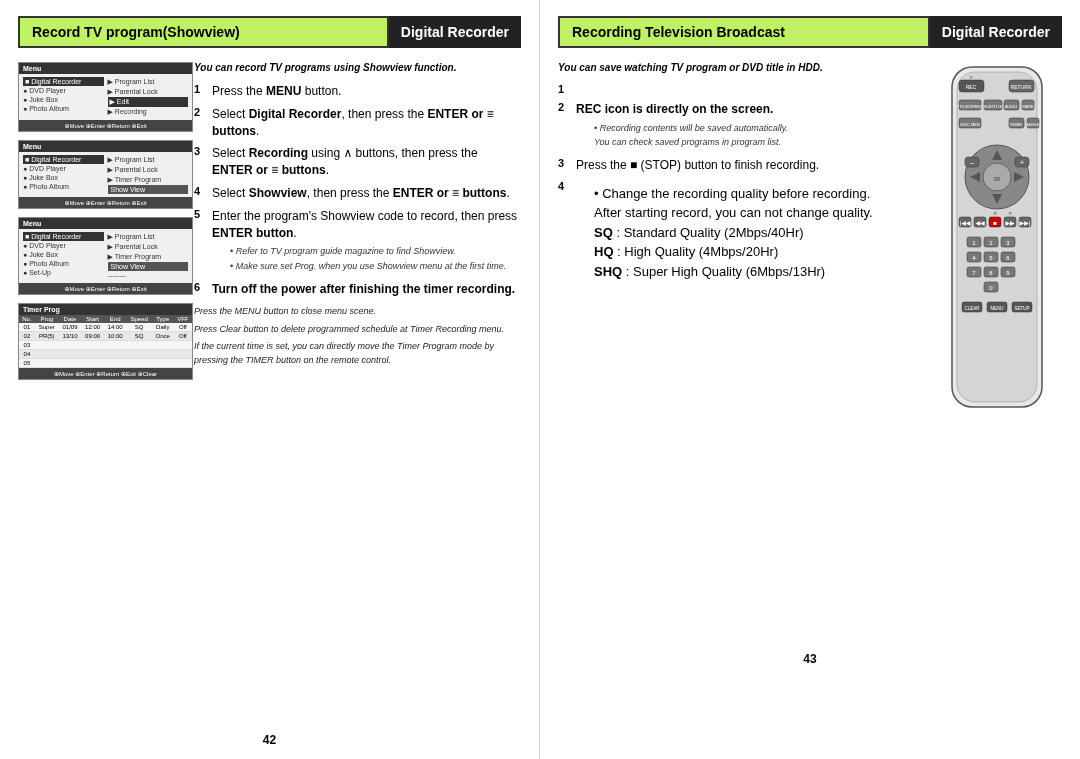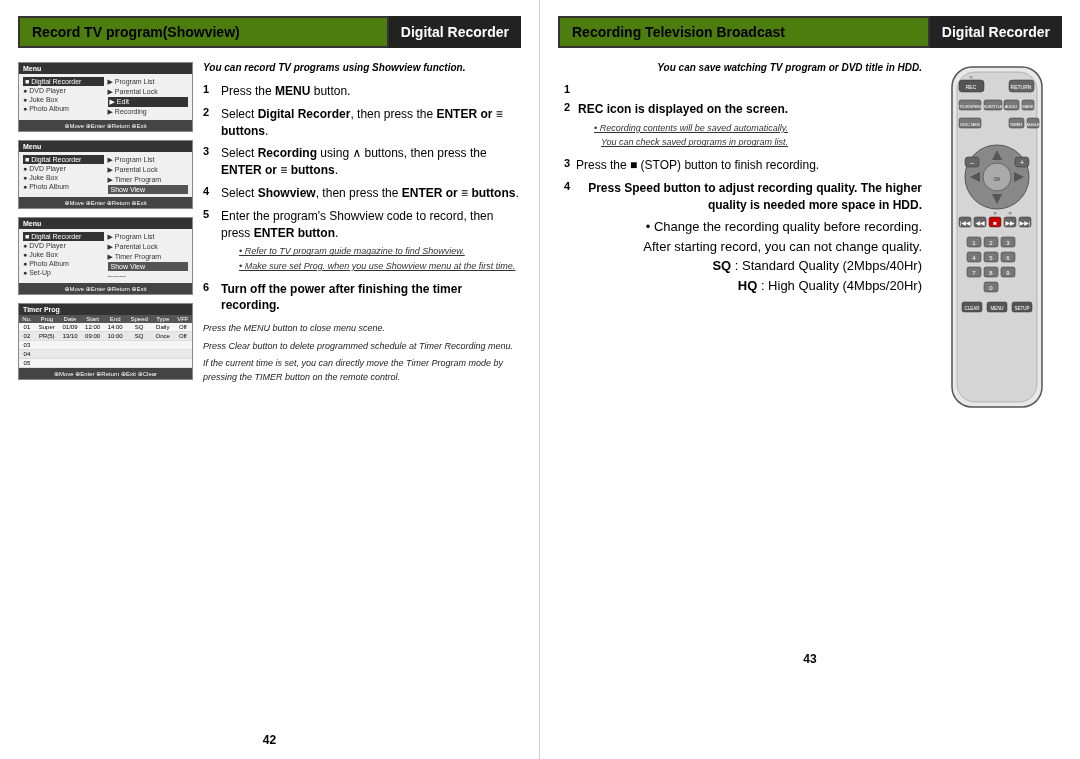--- a/index.html
+++ b/index.html
@@ -25,42 +25,42 @@
       padding: 16px 18px 16px 18px;
       position: relative;
     }
     .header {
       display: flex;
       align-items: stretch;
       margin-bottom: 14px;
       height: 32px;
     }
     .header-title-box {
-      background: #4d7c0f;
+      background: #bef264;
       border: 2px solid #333;
       padding: 4px 12px;
       font-size: 14px;
       font-weight: bold;
       display: flex;
       align-items: center;
       flex: 1;
     }
     .header-label-box {
       background: #222;
       color: #fff;
       padding: 4px 12px;
       font-size: 14px;
       font-weight: bold;
       display: flex;
       align-items: center;
       min-width: 130px;
     }
     .content-area {
       display: flex;
-      gap: 10px;
+      gap: 1px;
     }
     .left-panels {
       width: 175px;
       flex-shrink: 0;
     }
     .right-content {
       flex: 1;
     }
     .menu-panel {
       border: 1px solid #888;
@@ -175,21 +175,20 @@
       font-size: 10px;
       margin-bottom: 10px;
     }
     .note-text {
       font-size: 9px;
       font-style: italic;
       margin-left: 18px;
       margin-top: 4px;
       color: #333;
       line-height: 1.4;
-      text-decoration: underline;
     }
     .note-text p {
       margin-bottom: 2px;
     }
     .italic-block {
       font-style: italic;
       font-size: 9px;
       margin-top: 8px;
       line-height: 1.5;
       color: #222;
@@ -203,21 +202,20 @@
       left: 50%;
       transform: translateX(-50%);
       font-size: 12px;
       font-weight: bold;
       margin-top: 28px;
     }
     
     .right-content-area {
       display: flex;
       gap: 10px;
-      text-align: right;
     }
     .right-steps {
       flex: 1;
     }
     .right-remote {
       width: 130px;
       flex-shrink: 0;
       display: flex;
       align-items: flex-start;
       justify-content: center;
@@ -435,40 +433,40 @@
     <div class="right-steps">
       <p class="intro-text">You can save watching TV program or DVD title in HDD.</p>
 
       <ol class="step-list">
         <li class="step-item">
           <span class="step-num">1</span>
         </li>
         <li class="step-item">
           <span class="step-num">2</span>
           <div>
-            <span class="step-text"><strong>REC icon is displayed on the screen.</strong></span>
+            <span class="step-text"><strong>REC icon is directly on the screen.</strong></span>
             <div class="note-text">
               <p>• Recording contents will be saved automatically.</p>
               <p>  You can check saved programs in program list.</p>
             </div>
           </div>
         </li>
         <li class="step-item">
           <span class="step-num">3</span>
           <span class="step-text">Press the <strong>■</strong> (STOP) button to finish recording.</span>
         </li>
         <li class="step-item">
           <span class="step-num">4</span>
           <div>
-            <span class="step-text"><strong>Press Speed button to adjust recording quality. The higher quality is needed more space in HDD.</strong></span>
             <div class="quality-note">
               <div class="quality-line">• Change the recording quality before recording.</div>
               <div class="quality-line">  After starting record, you can not change quality.</div>
               <div class="quality-line"><strong>SQ</strong> : Standard Quality (2Mbps/40Hr)</div>
               <div class="quality-line"><strong>HQ</strong> : High Quality (4Mbps/20Hr)</div>
+              <div class="quality-line"><strong>SHQ</strong> : Super High Quality (6Mbps/13Hr)</div>
             </div>
           </div>
         </li>
       </ol>
     </div>
 
     <div class="right-remote">
       <svg width="120" height="350" viewBox="0 0 120 350">
 
         <rect x="15" y="5" width="90" height="340" rx="20" ry="20" fill="#e8e8e8" stroke="#555" stroke-width="1.5"></rect>

